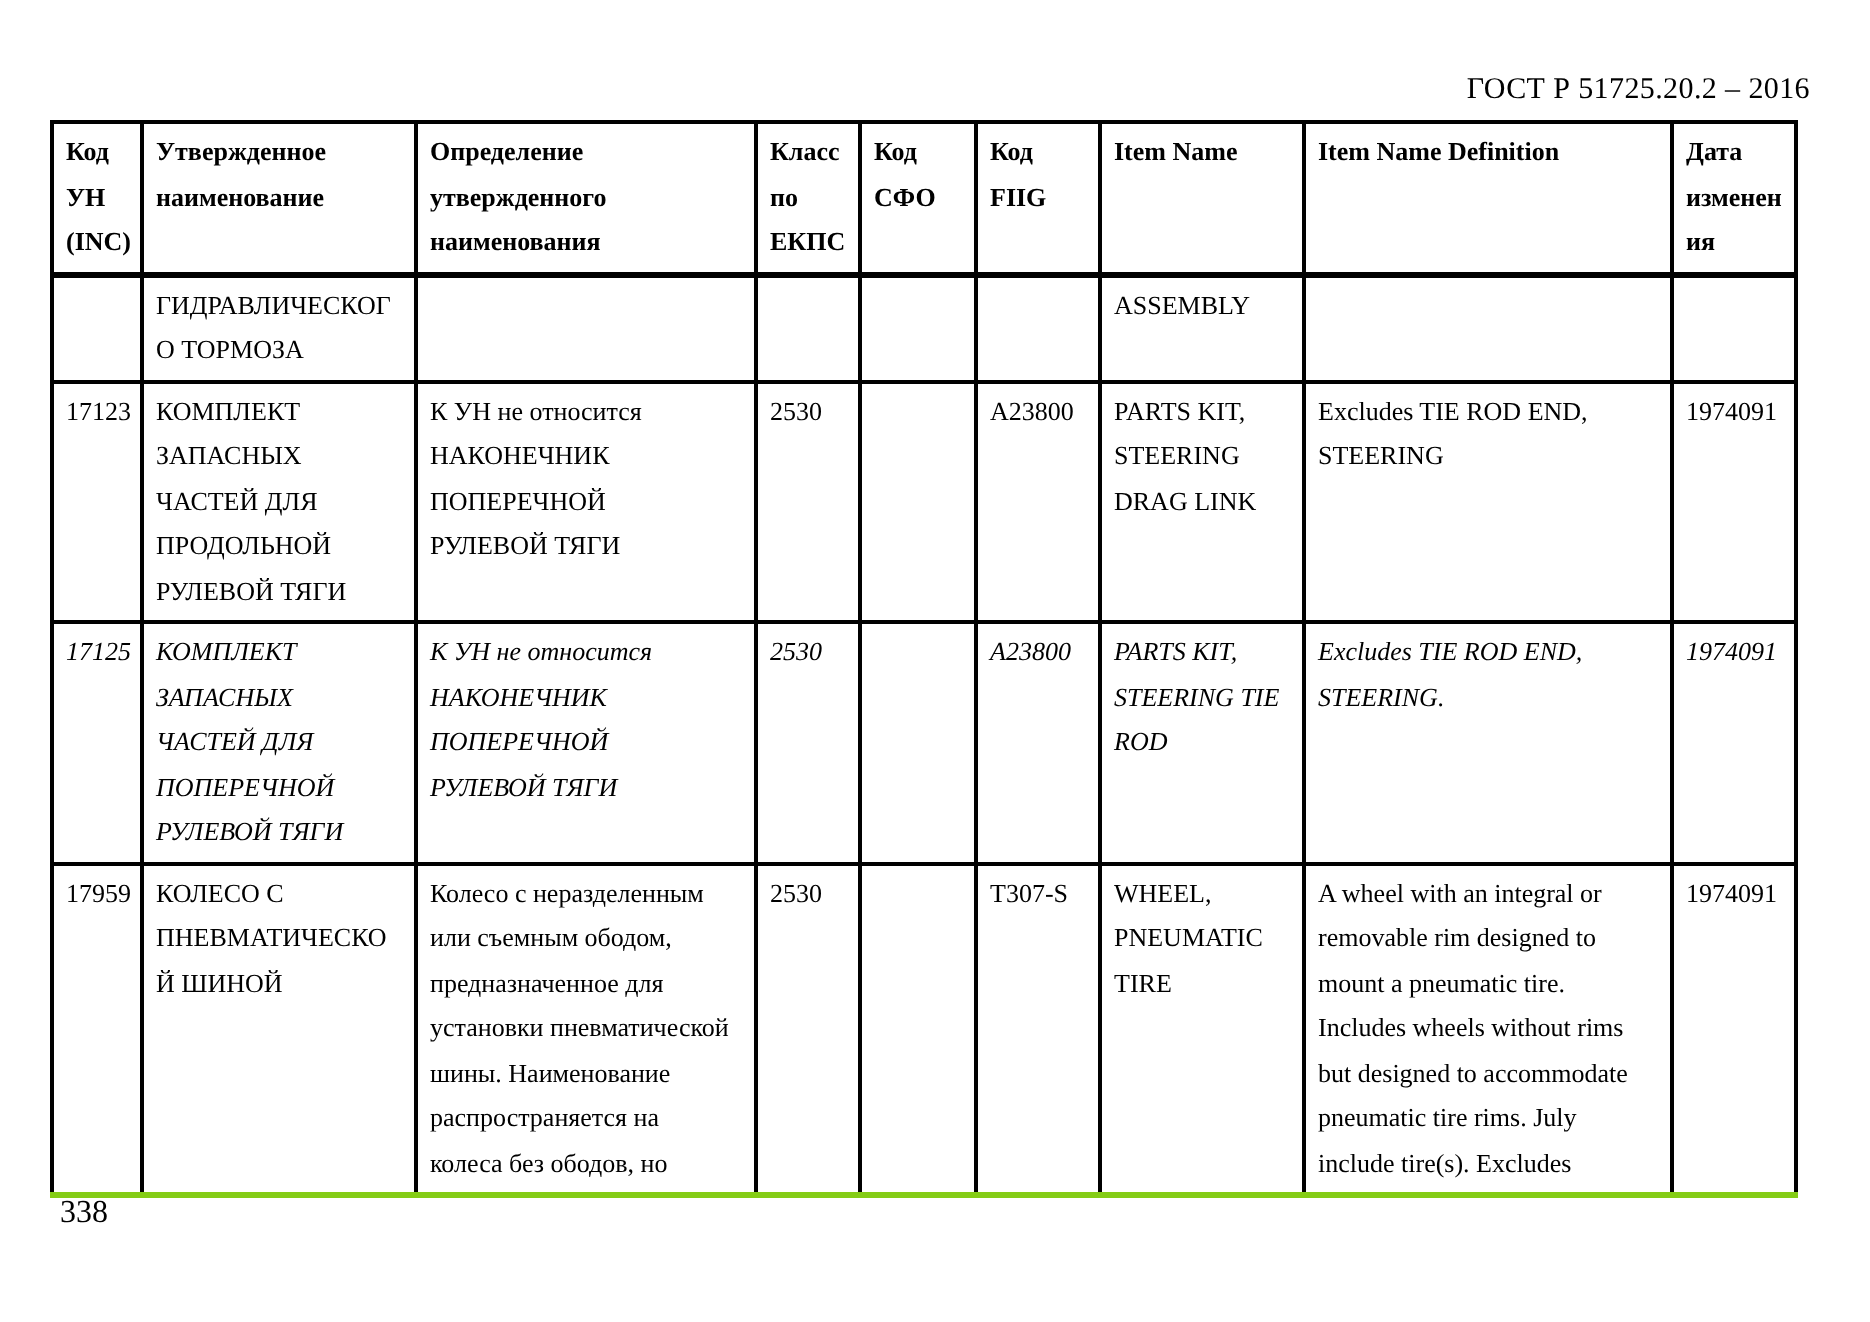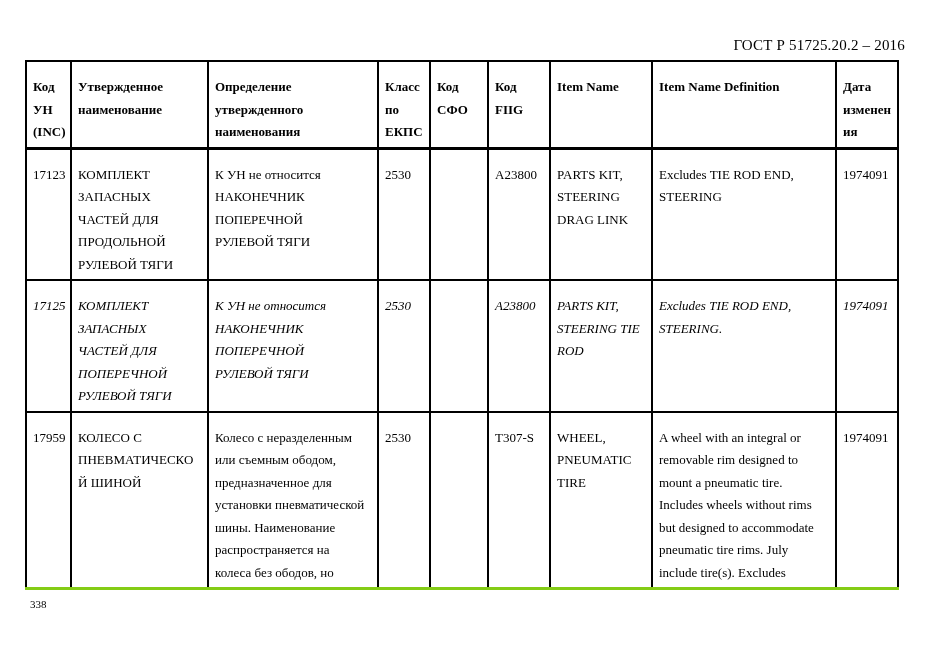--- a/index.html
+++ b/index.html
@@ -33,21 +33,21 @@
     width: 872px;
     border-collapse: collapse;
     table-layout: fixed;
     border: 2px solid #000000;
   }
   .gost-table th,
   .gost-table td {
     border: 2px solid #000000;
     vertical-align: top;
     text-align: left;
-    padding: 14px 4px 3px 6px;
+    padding: 3px 4px 3px 6px;
     font-size: 13px;
     line-height: 22.5px;
     white-space: pre;
     overflow: hidden;
   }
   .gost-table th {
     font-weight: bold;
     border-bottom: 3px solid #000000;
   }
   .gost-table tbody tr:last-child td {
@@ -55,21 +55,21 @@
   }
   .gost-table thead tr { height: 73px; }
   .gost-table tr.row-0 { height: 50px; }
   .gost-table tr.row-1 { height: 118px; }
   .gost-table tr.row-2 { height: 120px; font-style: italic; }
   .gost-table tr.row-3 { height: 165px; }
   .page-number {
     position: absolute;
     top: 598px;
     left: 30px;
-    font-size: 11px;
+    font-size: 16px;
   }
 </style>
 </head>
 <body>
 
 <div class="doc-header">ГОСТ Р 51725.20.2 – 2016</div>
 
 <table class="gost-table">
   <colgroup>
     <col style="width:45px">
@@ -100,20 +100,32 @@
       <th>Код
 FIIG</th>
       <th>Item Name</th>
       <th>Item Name Definition</th>
       <th>Дата
 изменен
 ия</th>
     </tr>
   </thead>
   <tbody>
+    <tr class="row-0">
+      <td></td>
+      <td>ГИДРАВЛИЧЕСКОГ
+О ТОРМОЗА</td>
+      <td></td>
+      <td></td>
+      <td></td>
+      <td></td>
+      <td>ASSEMBLY</td>
+      <td></td>
+      <td></td>
+    </tr>
     <tr class="row-1">
       <td>17123</td>
       <td>КОМПЛЕКТ
 ЗАПАСНЫХ
 ЧАСТЕЙ ДЛЯ
 ПРОДОЛЬНОЙ
 РУЛЕВОЙ ТЯГИ</td>
       <td>К УН не относится
 НАКОНЕЧНИК
 ПОПЕРЕЧНОЙ

